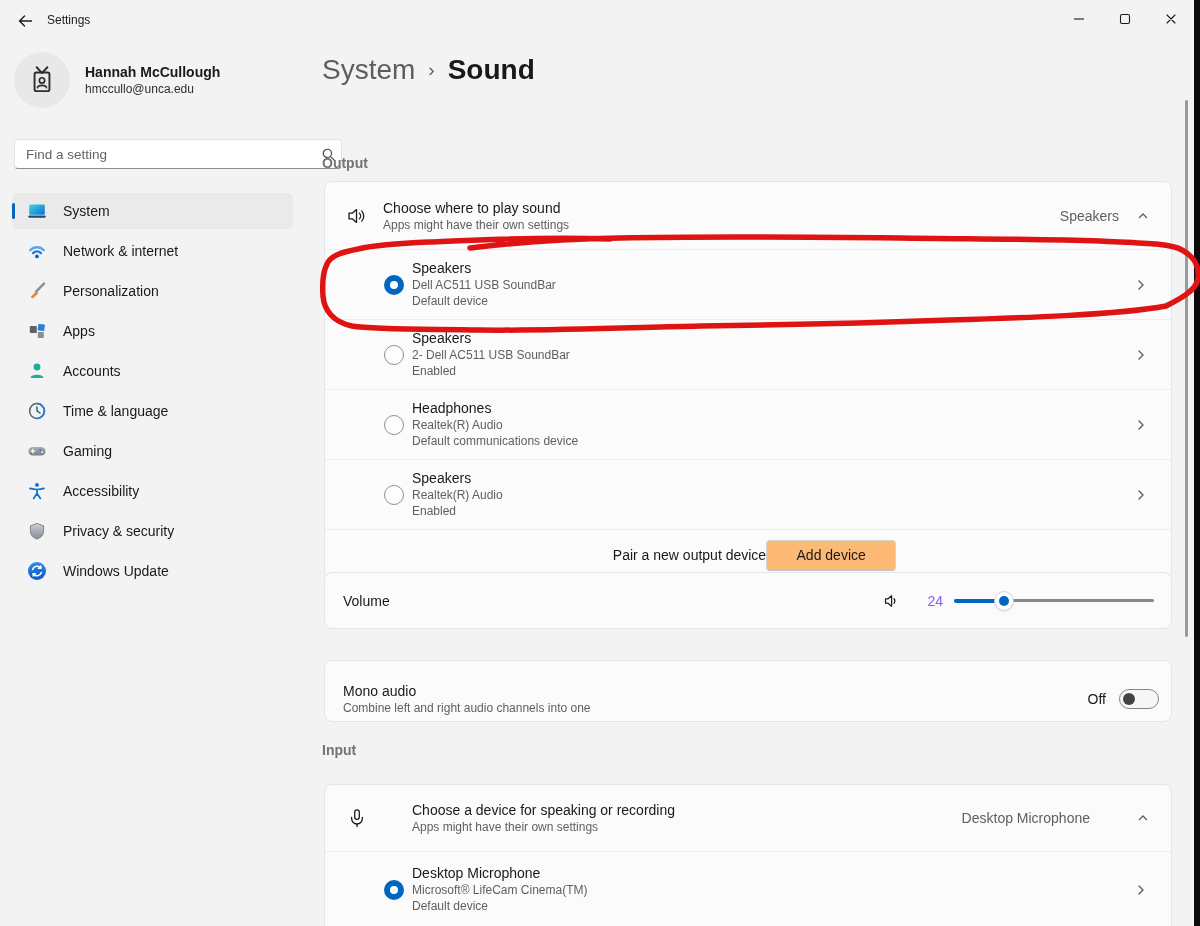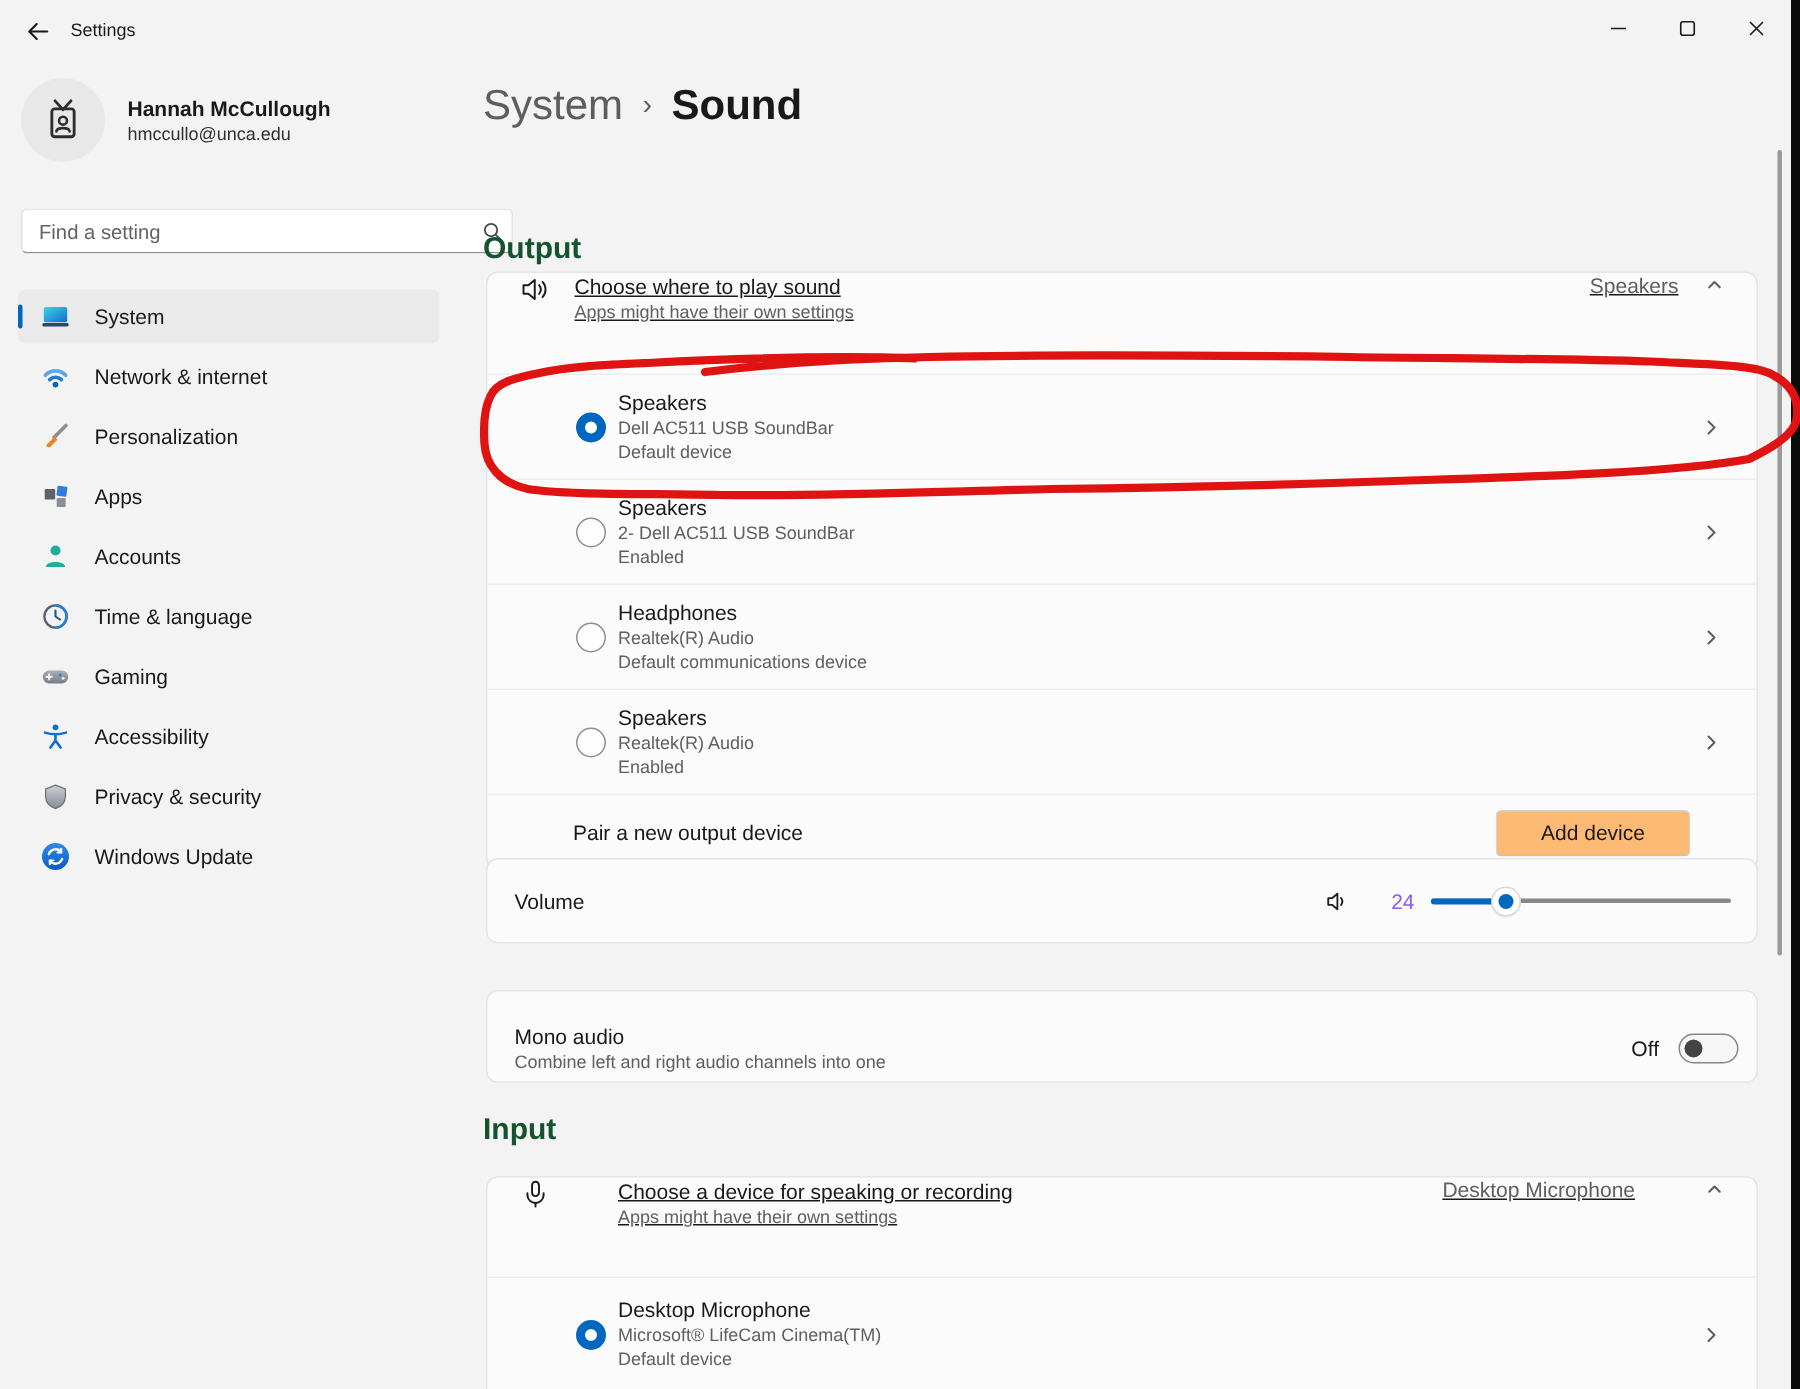--- a/index.html
+++ b/index.html
@@ -34,39 +34,39 @@
   .nav-icon { width:20px; height:20px; margin-left:15px; flex:0 0 20px; }
   .nav-label { margin-left:16px; font-size:14px; color:#191919; }
 
   
   .main { position:absolute; left:322px; top:42px; width:856px; height:884px; }
   .breadcrumb { position:absolute; left:0; top:12px; display:flex; align-items:baseline; font-size:28px; }
   .bc-parent { color:#5d5d5d; cursor:pointer; }
   .bc-sep { color:#5d5d5d; font-size:19px; margin:0 13px; position:relative; top:-3px; }
   .bc-current { color:#191919; font-weight:bold; }
 
-  .section-label { position:absolute; left:0; font-size:20px; font-weight:bold; color:#14532d; }
+  .section-label { position:absolute; left:0; font-size:14px; font-weight:bold; color:#737373; }
   .card { position:absolute; left:2px; width:848px; background:#fbfbfb; border:1px solid #e5e5e5; border-radius:8px; overflow:hidden; }
 
-  .chooser-row { display:flex; align-items:flex-start; padding:0 20px 0 21px;text-decoration:underline; }
+  .chooser-row { display:flex; align-items:center; padding:0 20px 0 21px; }
   .chooser-icon { width:22px; height:22px; flex:0 0 22px; }
   .chooser-text { margin-left:15px; flex:1; }
   .chooser-title { font-size:14px; color:#191919; line-height:18px; }
   .chooser-sub { font-size:12px; color:#5f5f5f; line-height:16px; }
   .chooser-value { font-size:14px; color:#5e5e5e; margin-right:16px; }
 
   .device-row { display:flex; align-items:center; padding:0 22px 0 59px; border-top:1px solid #ededed; cursor:pointer; }
   .radio { width:20px; height:20px; border-radius:50%; flex:0 0 20px; }
   .radio.on  { background:#ffffff; border:6px solid #0067c0; }
   .radio.off { background:#fdfdfd; border:1px solid #8f8f8f; }
   .device-text { margin-left:8px; flex:1; }
   .device-name { font-size:14px; color:#191919; line-height:17px; }
   .device-detail, .device-status { font-size:12px; color:#5f5f5f; line-height:16px; }
 
-  .pair-row { display:flex; align-items:center; justify-content:space-between; padding:0 44px 0 57px; border-top:1px solid #ededed; }
+  .pair-row { display:flex; align-items:center; justify-content:center; padding:0 44px 0 57px; border-top:1px solid #ededed; }
   .add-btn { width:130px; height:31px; background:#fdba74; border:1px solid #d2d2d2; border-bottom-color:#c3c3c3; border-radius:4px; font-family:"Liberation Sans", sans-serif; font-size:14px; color:#191919; cursor:pointer; }
 
   .volume-card { display:flex; align-items:center; padding:0 17px 0 18px; }
   .volume-label { flex:1; font-size:14px; }
   .vol-icon { width:18px; height:18px; margin-right:18px; }
   .vol-value { width:24px; text-align:right; font-size:14px; color:#8b5cf6; margin-right:9px; }
   .slider { position:relative; width:200px; height:18px; margin-left:2px; cursor:pointer; }
   .slider-track { position:absolute; left:0; right:0; top:7.5px; height:3px; border-radius:2px; background:#878787; }
   .slider-fill { position:absolute; left:0; top:7px; height:4px; border-radius:2px; background:#0067c0; }
   .slider-thumb { position:absolute; top:0; width:18px; height:18px; border-radius:50%; background:#ffffff; box-shadow:0 0 0 1px #d6d6d6, 0 1px 2px rgba(0,0,0,.18); display:flex; align-items:center; justify-content:center; }

